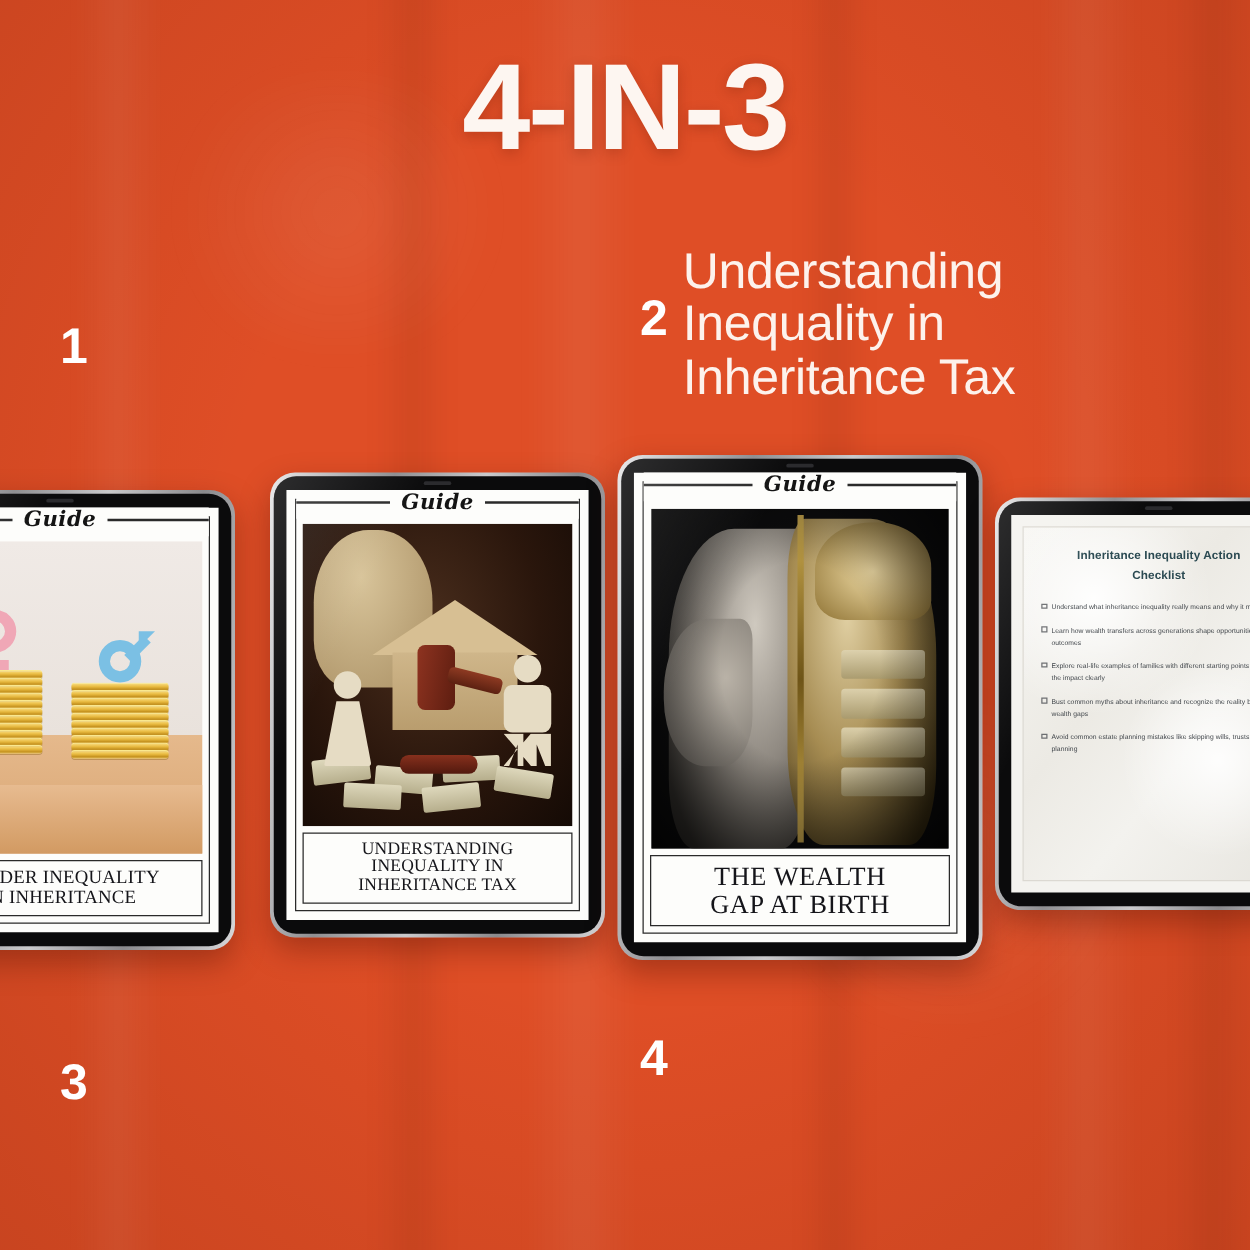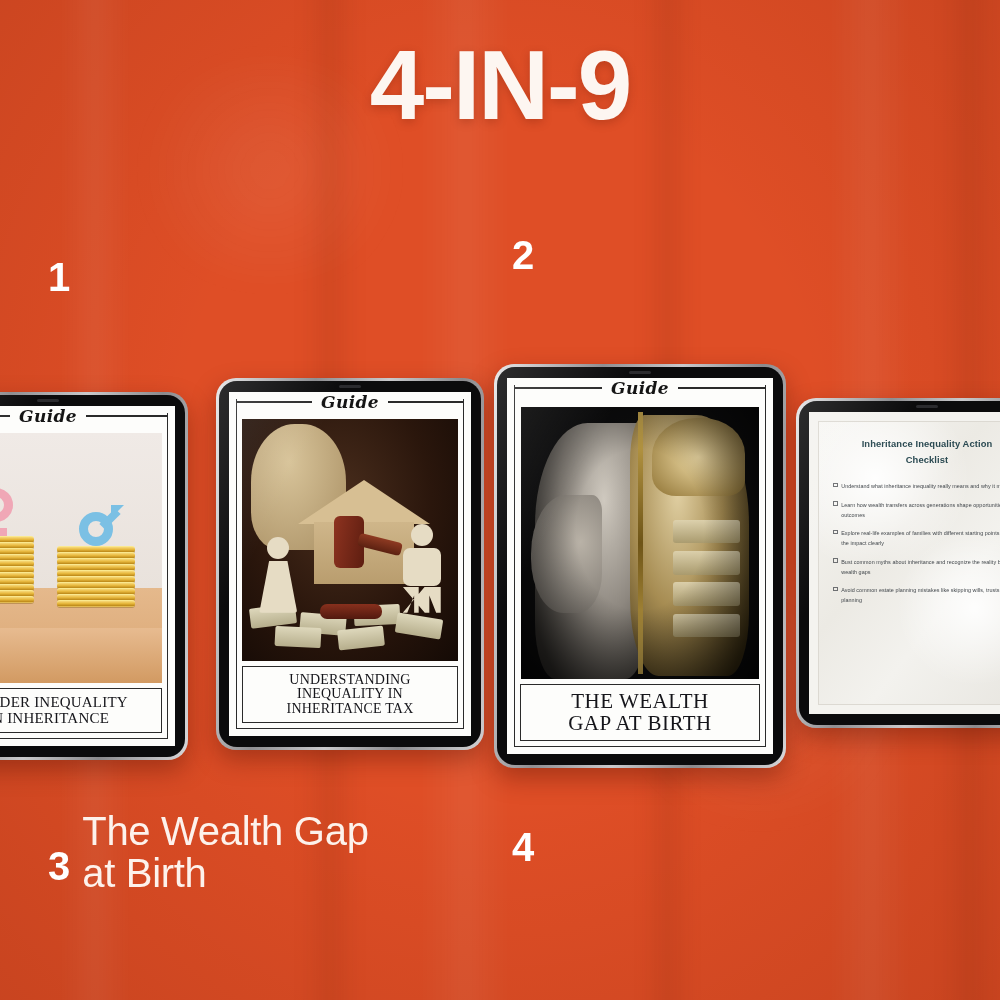--- a/index.html
+++ b/index.html
@@ -226,32 +226,33 @@
   <div class="fold d" style="left:300px; width:60px;"></div>
   <div class="fold" style="left:420px; width:90px;"></div>
   <div class="fold d" style="left:640px; width:55px;"></div>
   <div class="fold" style="left:830px; width:80px;"></div>
   <div class="fold d" style="left:940px; width:60px;"></div>
   <div class="glow" style="left:120px; top:60px;  width:300px; height:220px;"></div>
   <div class="glow" style="left:600px; top:560px; width:320px; height:260px;"></div>
   <div class="vig"></div>
 </div>
 
-<div class="main-title">4-IN-9</div>
+<div class="main-title">4-IN-3</div>
 
 <div class="nitem n1">
   <span class="num">1</span>
 </div>
 <div class="nitem n2">
   <span class="num">2</span>
+  <span class="ntxt">Understanding
+Inequality in
+Inheritance Tax</span>
 </div>
 <div class="nitem n3">
   <span class="num">3</span>
-  <span class="ntxt">The Wealth Gap
-at Birth</span>
 </div>
 <div class="nitem n4">
   <span class="num">4</span>
 </div>
 
 <div class="tablet" id="tab1">
   <div class="shell">
     <div class="body">
       <div class="cam"></div>
 

